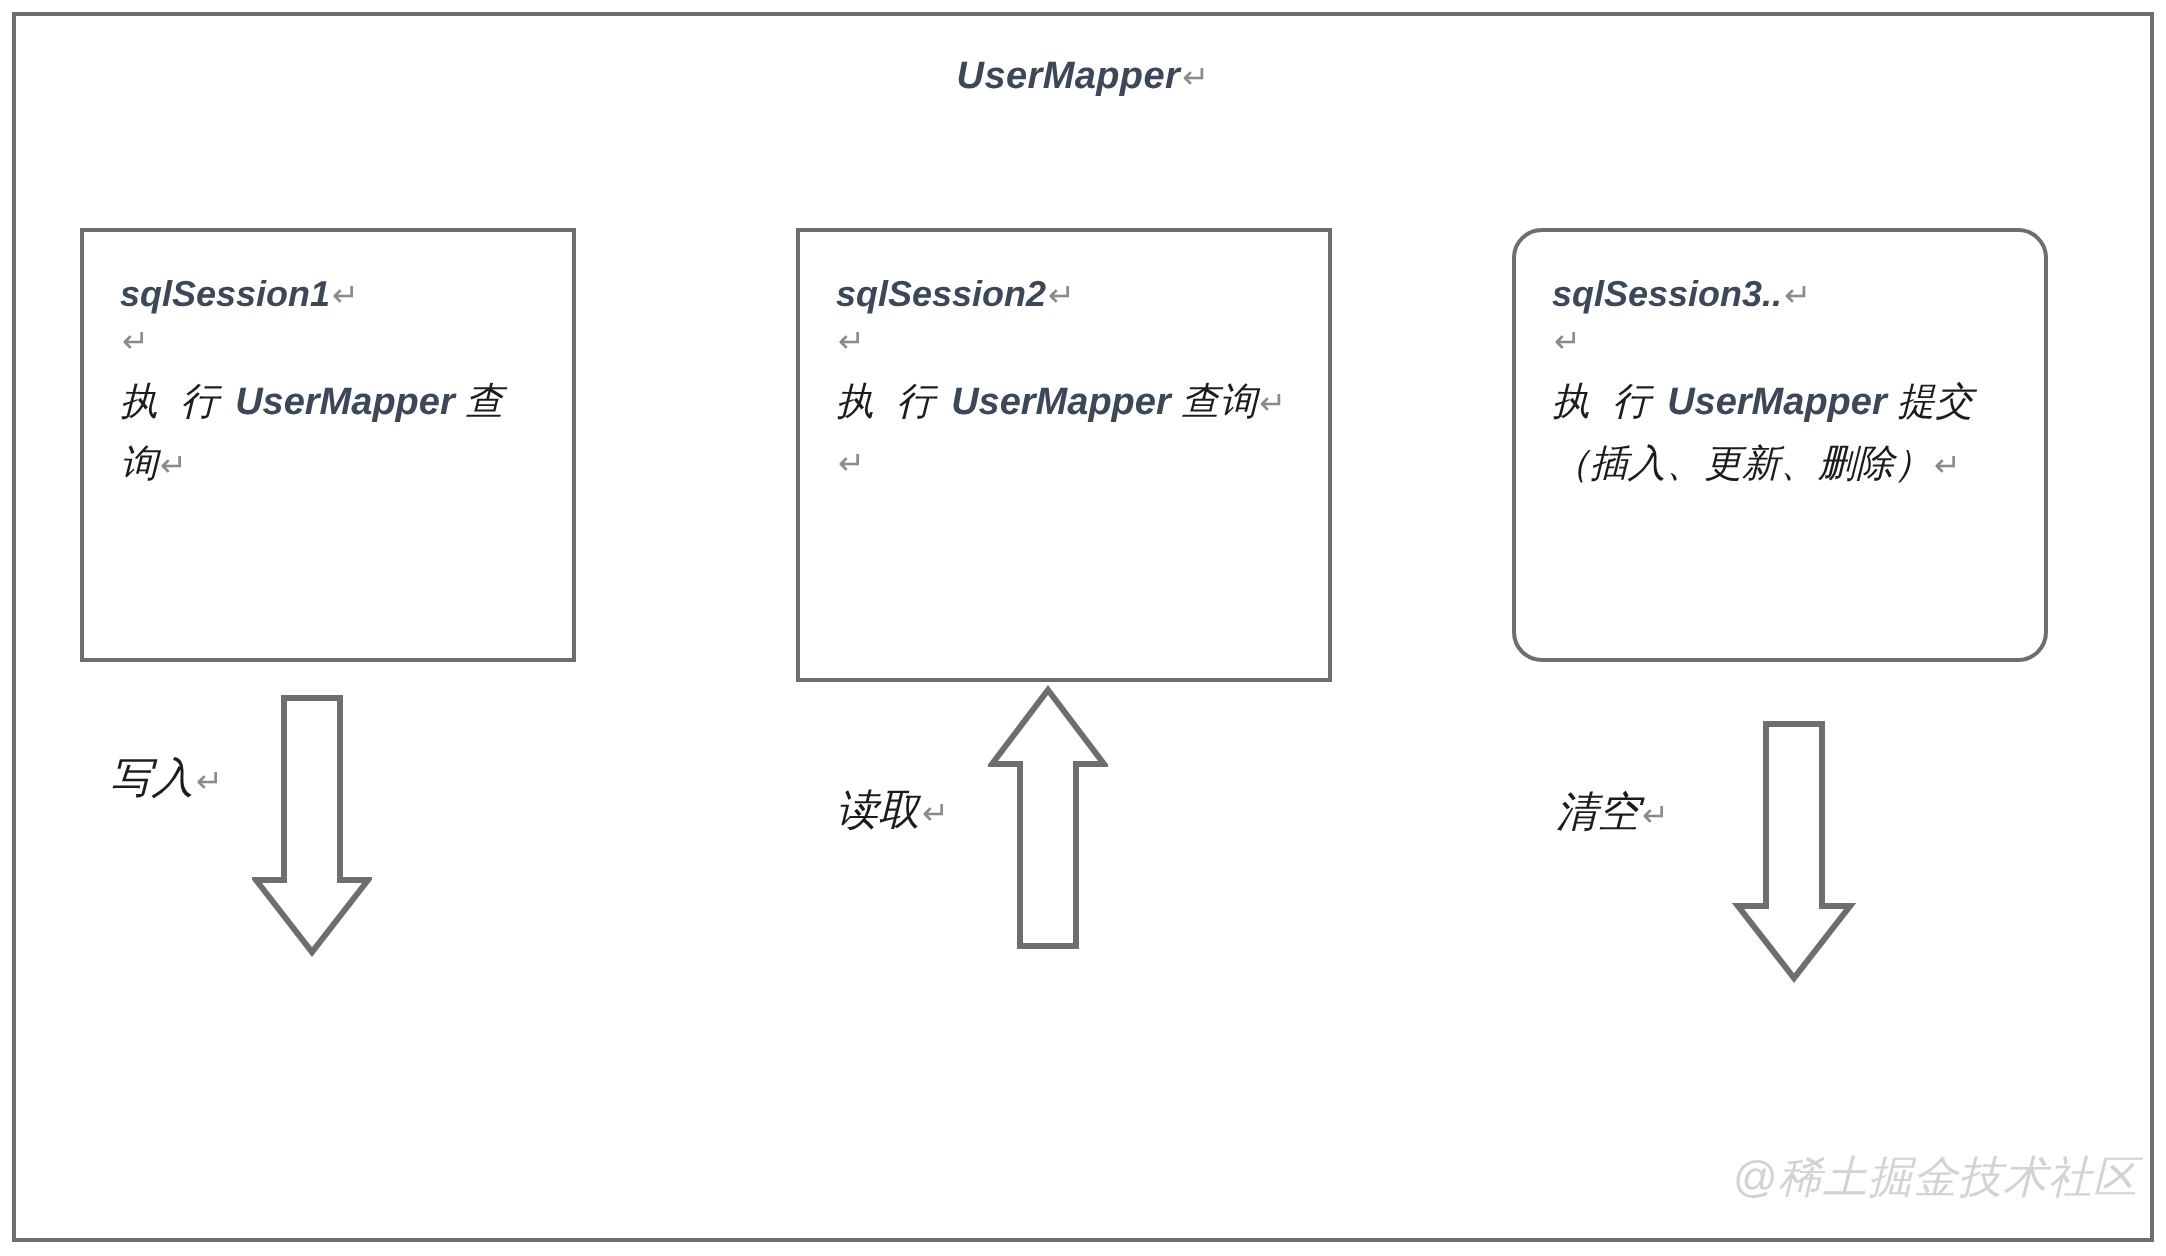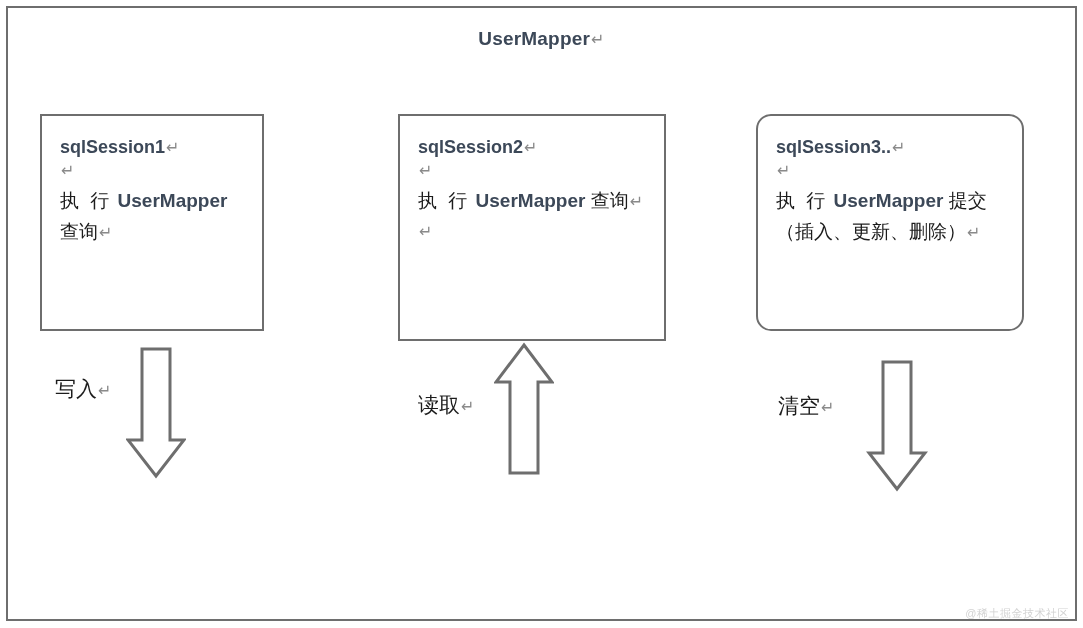--- a/index.html
+++ b/index.html
@@ -9,20 +9,21 @@
   }
   body {
     font-family: "Liberation Sans", "DejaVu Sans", sans-serif;
   }
   #canvas {
     position: relative;
     width: 1083px;
     height: 628px;
     background: #ffffff;
     overflow: hidden;
+    font-style: italic;
   }
   .outer-frame {
     position: absolute;
     left: 6px;
     top: 6px;
     width: 1071px;
     height: 615px;
     border: 2px solid #6e6e6e;
     box-sizing: border-box;
     background: #ffffff;
@@ -108,37 +109,37 @@
     font-size: 20px;
     color: #1c1c1c;
   }
   .cache-label .mapper {
     font-weight: bold;
     color: #3c4858;
   }
   .watermark {
     position: absolute;
     right: 14px;
-    bottom: 7px;
-    font-size: 11px;
+    bottom: 24px;
+    font-size: 22px;
     color: #d3d3d3;
     letter-spacing: 0.5px;
     white-space: nowrap;
   }
 </style>
 </head>
 <body>
 
 <div id="canvas">
 
   <div class="outer-frame"></div>
 
   <div class="diagram-title"><span>UserMapper</span><span class="ret">↵</span></div>
 
-  <div class="session-box" style="left:40px; top:114px; width:224px; height:217px;">
+  <div class="session-box" style="left:40px; top:114px; width:248px; height:217px;">
     <div class="session-title"><span>sqlSession1</span><span class="ret">↵</span></div>
     <div class="blank-line"><span class="ret">↵</span></div>
     <div class="session-body"><span class="cn-space">执 行</span> <span class="mapper">UserMapper</span> <span>查询</span><span class="ret">↵</span></div>
   </div>
 
   <div class="session-box" style="left:398px; top:114px; width:268px; height:227px;">
     <div class="session-title"><span>sqlSession2</span><span class="ret">↵</span></div>
     <div class="blank-line"><span class="ret">↵</span></div>
     <div class="session-body"><span class="cn-space">执 行</span> <span class="mapper">UserMapper</span> <span>查询</span><span class="ret">↵</span></div>
     <div class="tail-line"><span class="ret">↵</span></div>

